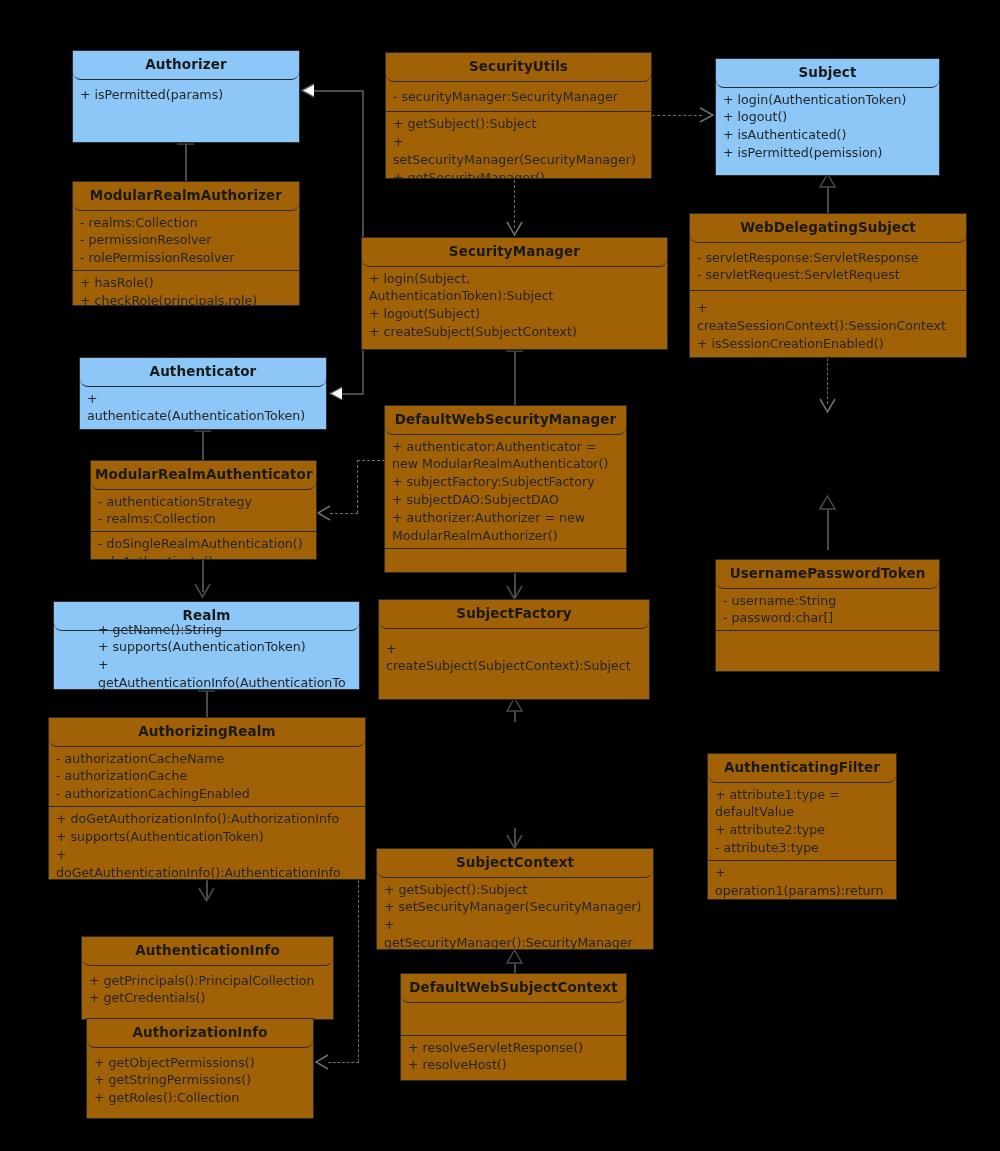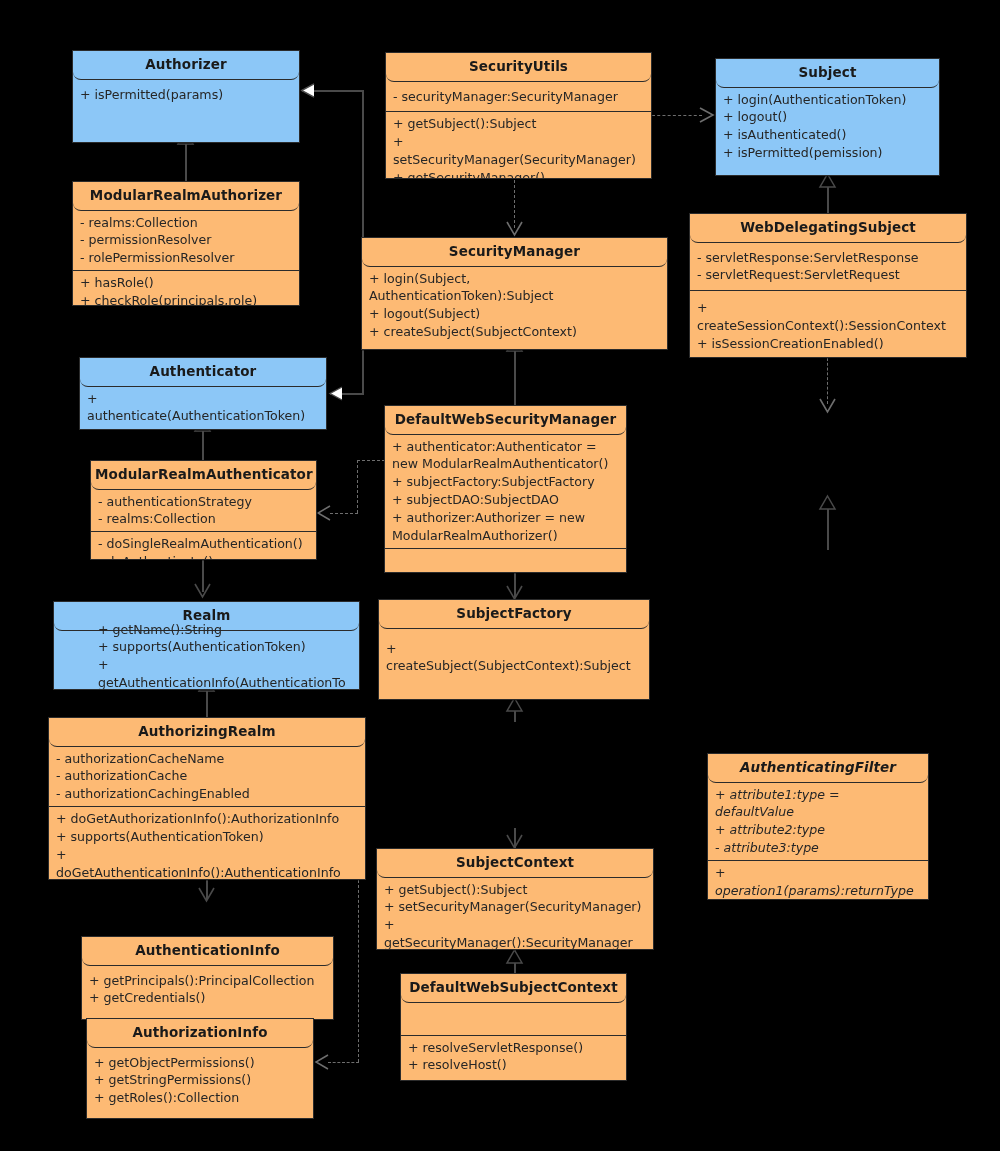--- a/index.html
+++ b/index.html
@@ -13,21 +13,21 @@
     width: 1000px;
     height: 1151px;
     background: #000000;
     overflow: hidden;
     font-family: "DejaVu Sans", sans-serif;
   }
   .uml-class {
     position: absolute;
     box-sizing: border-box;
     border: 1.5px solid #2b2b2b;
-    background: #fdba74;
+    background: #a16207;
     overflow: hidden;
     box-shadow: 1px 1px 0 rgba(0,0,0,0.35);
   }
   .uml-class.accent {
     background: #8cc7f7;
   }
   .cls-title {
     box-sizing: border-box;
     text-align: center;
     font-weight: bold;
@@ -395,23 +395,29 @@
     <div class="cls-section">- servletResponse:ServletResponse
 - servletRequest:ServletRequest</div>
     <div class="cls-section tight" style="padding-top:8px;">+
 createSessionContext():SessionContext
 + isSessionCreationEnabled()</div>
   </div>
 
   
 
   
-
-  
-  <div class="uml-class" style="left:707px; top:753px; width:222px; height:147px;font-style:italic;">
+  <div class="uml-class" style="left:715px; top:559px; width:225px; height:113px;">
+    <div class="cls-title">UsernamePasswordToken</div>
+    <div class="cls-section tight">- username:String
+- password:char[]</div>
+    <div class="cls-section empty" style="height:37px;"></div>
+  </div>
+
+  
+  <div class="uml-class" style="left:707px; top:753px; width:190px; height:147px;">
     <div class="cls-title">AuthenticatingFilter</div>
     <div class="cls-section tight">+ attribute1:type = defaultValue
 + attribute2:type
 - attribute3:type</div>
     <div class="cls-section tight">+
 operation1(params):returnType
 - operation2(params)
 - operation3()</div>
   </div>
 

